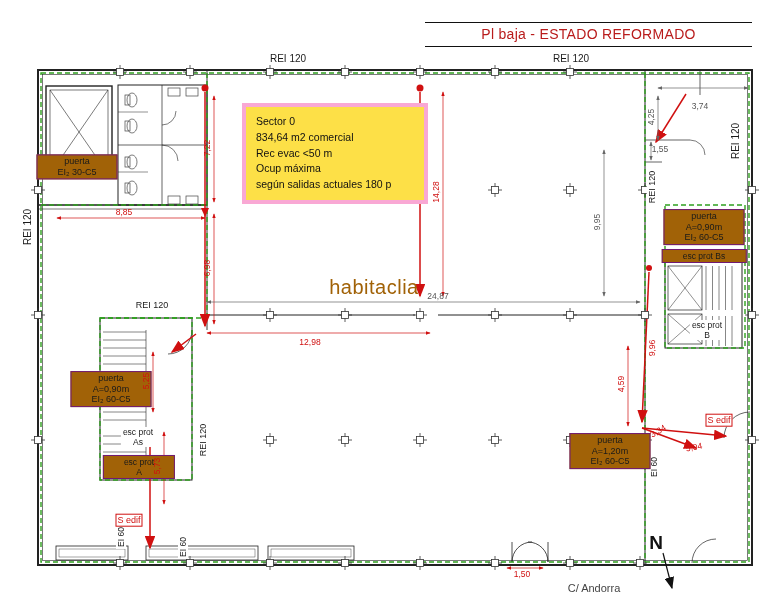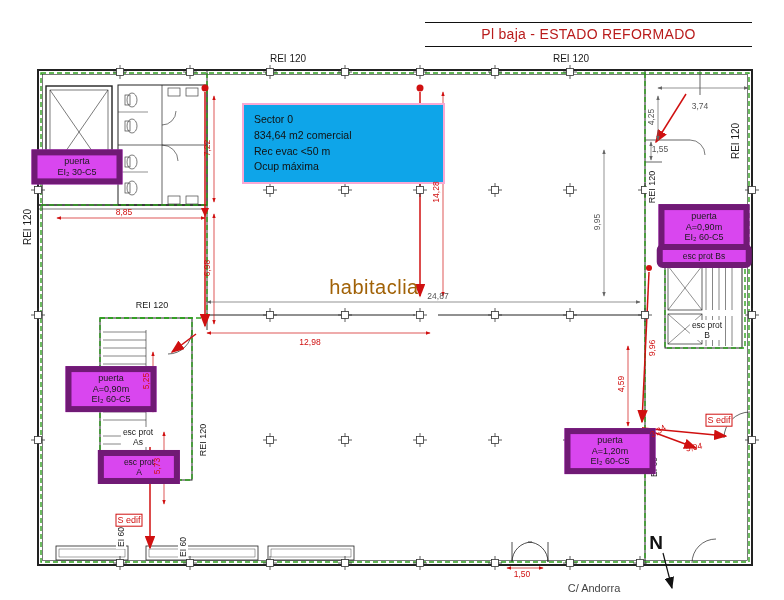--- a/index.html
+++ b/index.html
@@ -1,29 +1,29 @@
 <!DOCTYPE html>
 <html><head>
 <meta charset="utf-8">
 <style>
   *{box-sizing:border-box}
   html,body{margin:0;padding:0;background:#ffffff}
   .stage{position:relative;width:784px;height:600px;background:#fff;font-family:"Liberation Sans",sans-serif;overflow:hidden}
   #plan{position:absolute;left:0;top:0}
   .overlay{position:absolute;left:0;top:0;width:644px;height:600px;pointer-events:none}
   .lbl{position:absolute;white-space:nowrap;text-align:center;color:#1a1a1a;line-height:1.18}
-  .lbl.boxed{border:6px solid #701a75;background:#d946ef;padding:1px 20px}
+  .lbl.boxed{border:1px solid #701a75;background:#a16207;padding:1px 20px}
   .lbl.plainbg{background:#fff;padding:0 2px}
   .lbl.red-boxed{border:1px solid #d01010;color:#d01010;background:#fff;padding:0 1px}
   .dim{position:absolute;white-space:nowrap;font-size:8.5px}
   .dim.red{color:#d01010}
   .dim.gray{color:#555}
   .title-block{position:absolute;left:425px;top:22px;width:327px;border-top:1.5px solid #111;border-bottom:1.5px solid #111;padding:3px 0 4px;text-align:center;background:#fff}
   .title-text{font-size:14px;font-weight:normal;color:#b91c1c;letter-spacing:.3px}
-  .sector-box{position:absolute;left:242px;top:103px;width:203px;border:2px solid #f9a8d4;background:#0ea5e9;padding:7px 10px;font-size:10.5px;color:#111;line-height:1.5}
+  .sector-box{position:absolute;left:242px;top:103px;width:186px;border:4px solid #f9a8d4;background:#fde047;padding:7px 10px;font-size:10.5px;color:#111;line-height:1.5}
   .watermark{position:absolute;left:374px;top:287px;transform:translate(-50%,-50%);font-size:20px;color:#a16207;letter-spacing:.5px}
   .street{position:absolute;left:594px;top:588px;transform:translate(-50%,-50%);font-size:11px;color:#444}
   .north{position:absolute;left:656px;top:543px;transform:translate(-50%,-50%);font-size:19px;font-weight:bold;color:#111}
 </style>
 </head>
 <body>
 
 <div class="stage">
 
   <svg id="plan" width="784" height="600" viewBox="0 0 784 600">
@@ -317,20 +317,21 @@
 
   <div class="title-block">
     <div class="title-text">Pl baja - ESTADO REFORMADO</div>
   </div>
 
   <div class="sector-box" id="sector-box">
       <div>Sector 0</div>
       <div>834,64 m2 comercial</div>
       <div>Rec evac &lt;50 m</div>
       <div>Ocup máxima</div>
+      <div>según salidas actuales 180 p</div>
     </div>
 
   <div class="watermark">habitaclia</div>
   <div class="street">C/ Andorra</div>
   <div class="north">N</div>
 
   <div class="overlay" id="overlay">
       <div class="lbl plain" style="left: 288px; top: 59px; font-size: 10px; transform: translate(-50%, -50%);">
         <div>REI 120</div>
       </div>
@@ -373,21 +374,21 @@
       <div class="lbl boxed" style="left: 704px; top: 227px; font-size: 9px; transform: translate(-50%, -50%);">
         <div>puerta</div>
         <div>A=0,90m</div>
         <div>EI₂ 60-C5</div>
       </div>
       <div class="lbl boxed" style="left: 610px; top: 451px; font-size: 9px; transform: translate(-50%, -50%);">
         <div>puerta</div>
         <div>A=1,20m</div>
         <div>EI₂ 60-C5</div>
       </div>
-      <div class="lbl boxed" style="left: 704px; top: 256px; font-size: 8.5px; transform: translate(-50%, -50%); border-radius: 6px;">
+      <div class="lbl boxed" style="left: 704px; top: 256px; font-size: 8.5px; transform: translate(-50%, -50%);">
         <div>esc prot Bs</div>
       </div>
       <div class="lbl plainbg" style="left: 707px; top: 330px; font-size: 8.5px; transform: translate(-50%, -50%);">
         <div>esc prot</div>
         <div>B</div>
       </div>
       <div class="lbl plainbg" style="left: 138px; top: 437px; font-size: 8.5px; transform: translate(-50%, -50%);">
         <div>esc prot</div>
         <div>As</div>
       </div>

